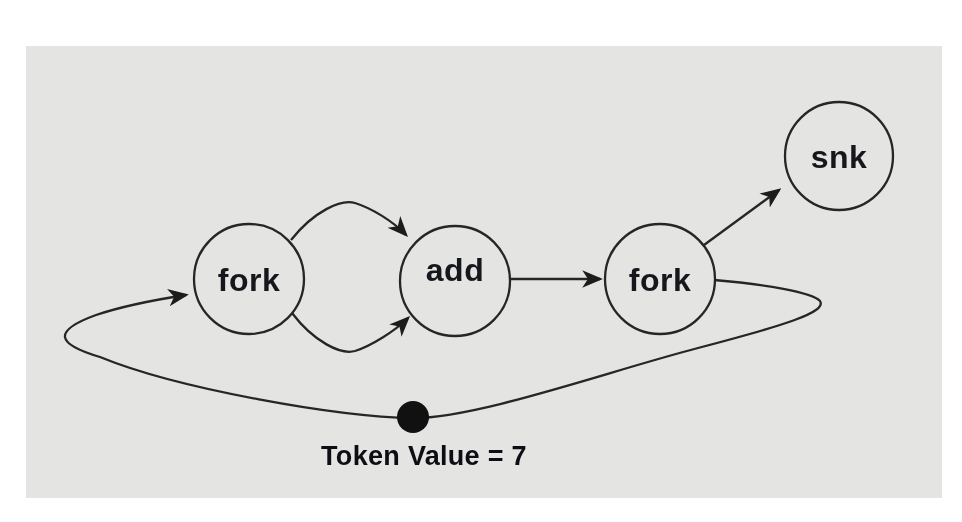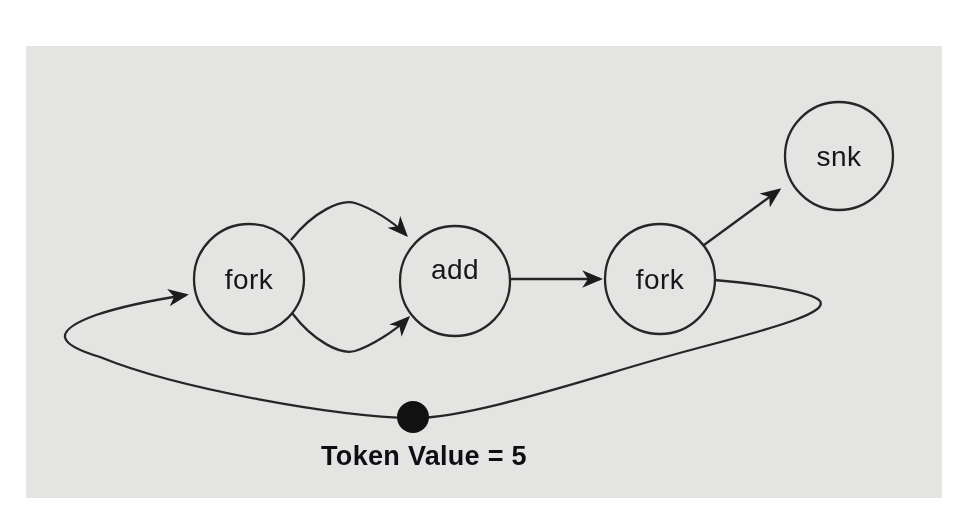--- a/index.html
+++ b/index.html
@@ -26,22 +26,22 @@
   svg.diagram {
     position: absolute;
     left: 0;
     top: 0;
     width: 962px;
     height: 522px;
   }
   .node-label {
     position: absolute;
     transform: translate(-50%, -50%);
-    font-size: 28px;
-    font-weight: 400;
+    font-size: 32px;
+    font-weight: 700;
     color: #16161d;
     letter-spacing: 0.5px;
     white-space: nowrap;
   }
   .token-label {
     position: absolute;
     transform: translate(-50%, -50%);
     font-size: 27px;
     font-weight: 600;
     color: #0d0d14;
@@ -85,15 +85,15 @@
     <circle cx="455" cy="281" r="55" fill="none" stroke="#262626" stroke-width="2.3"></circle>
     <circle cx="660" cy="279" r="55" fill="none" stroke="#262626" stroke-width="2.3"></circle>
     <circle cx="839" cy="156" r="54" fill="none" stroke="#262626" stroke-width="2.3"></circle>
   </svg>
 
   <div class="node-label" style="left:249px; top:280px;">fork</div>
   <div class="node-label" style="left:455px; top:270px;">add</div>
   <div class="node-label" style="left:660px; top:280px;">fork</div>
   <div class="node-label" style="left:839px; top:157px;">snk</div>
 
-  <div class="token-label" style="left:424px; top:456px;">Token Value = 5</div>
+  <div class="token-label" style="left:424px; top:456px;">Token Value = 7</div>
 
 </div>
 
 </body></html>

